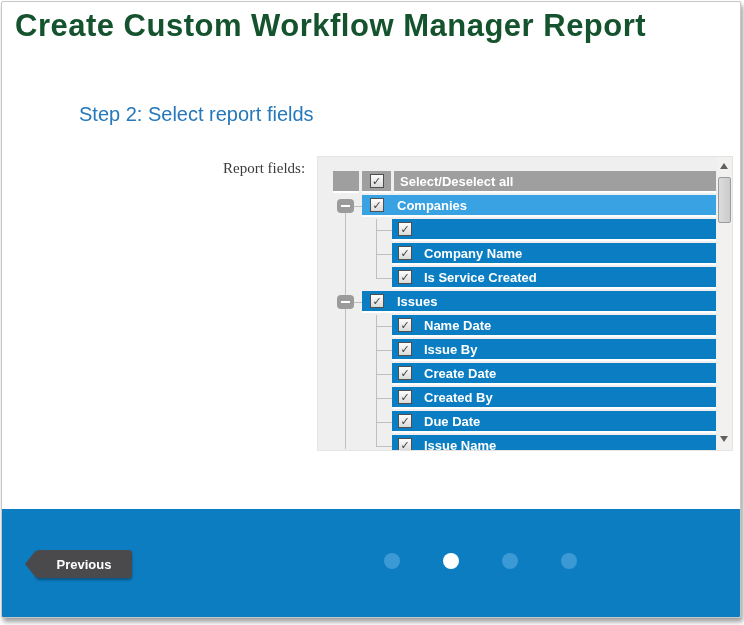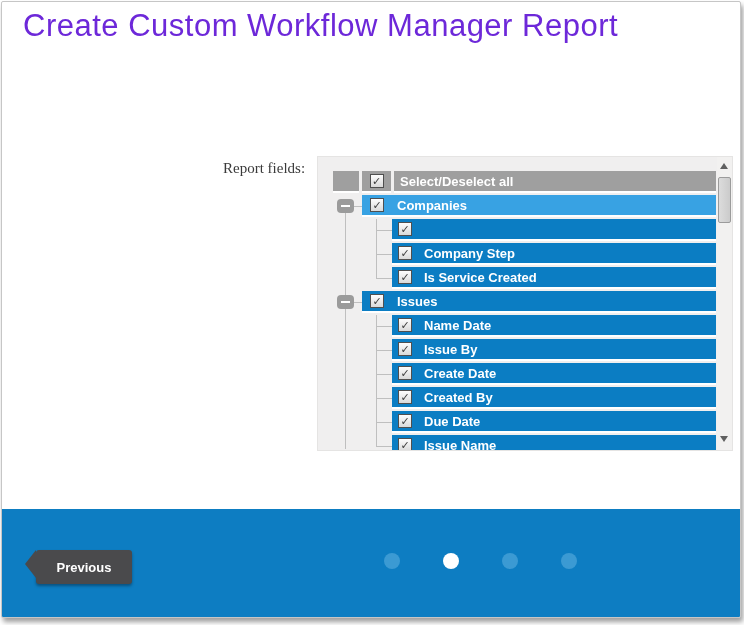--- a/index.html
+++ b/index.html
@@ -4,21 +4,21 @@
 <style>
   * { margin:0; padding:0; box-sizing:border-box; }
   html,body { width:744px; height:625px; background:#ffffff; overflow:hidden;
               font-family:"Liberation Sans","DejaVu Sans",sans-serif; }
 
   .window { position:absolute; left:1px; top:1px; width:740px; height:617px;
             background:#ffffff; border:1px solid #c6c6c6; border-radius:2px;
             box-shadow:2px 4px 5px rgba(0,0,0,0.38); overflow:hidden; }
 
   .page-title { position:absolute; left:13px; top:6px; font-size:31px;
-                font-weight:400; color:#6d28d9; letter-spacing:0.5px; white-space:nowrap;margin-left:8px; }
+                font-weight:700; color:#14532d; letter-spacing:0.5px; white-space:nowrap; }
 
   .step-heading { position:absolute; left:77px; top:101px; font-size:20px;
                   font-weight:300; color:#2478bb; white-space:nowrap; }
 
   .field-label { position:absolute; left:221px; top:158px; font-size:15px;
                  color:#3a3a3a;font-family:Liberation Serif, serif; }
 
   
   .tree-panel { position:absolute; left:315px; top:154px; width:416px; height:295px;
                 background:#f0efef; border:1px solid #e5e4e3; overflow:hidden; }
@@ -64,21 +64,21 @@
              border-left:4.5px solid transparent; border-right:4.5px solid transparent;
              border-top:6px solid #606060; cursor:pointer; }
   .sb-thumb { position:absolute; left:1px; top:20px; width:13px; height:46px;
               background:linear-gradient(to right,#dcdcdc,#cbcbcb);
               border:1px solid #9b9b9b; border-radius:2px; cursor:grab; }
 
   
   .footer { position:absolute; left:0; bottom:0; width:100%; height:108px;
             background:#0d7dc2; }
 
-  .nav-btn { position:absolute; top:41px; height:34px; border:none; cursor:pointer;
+  .nav-btn { position:absolute; top:41px; height:28px; border:none; cursor:pointer;
              font-family:inherit; font-size:13px; font-weight:bold;
              border-radius:3px; box-shadow:0 2px 3px rgba(0,0,0,0.35); }
   .btn-prev { left:34px; width:96px; background:#4a4a4c; color:#ffffff; }
   .btn-prev::before { content:""; position:absolute; left:-11px; top:0;
              border-top:14px solid transparent; border-bottom:14px solid transparent;
              border-right:11px solid #4a4a4c; }
   .btn-next { left:603px; width:102px; background:#f7941d; color:#1b1b1b; }
   .btn-next::after { content:""; position:absolute; right:-11px; top:0;
              border-top:14px solid transparent; border-bottom:14px solid transparent;
              border-left:11px solid #f7941d; }
@@ -88,20 +88,21 @@
   .dot.active { background:#ffffff; }
   .dot.d1 { left:382px; } .dot.d2 { left:441px; }
   .dot.d3 { left:500px; } .dot.d4 { left:559px; }
 </style>
 </head>
 <body>
 
 <div class="window">
 
   <div class="page-title">Create Custom Workflow Manager Report</div>
+  <div class="step-heading">Step 2: Select report fields</div>
   <div class="field-label">Report fields:</div>
 
   <div class="tree-panel">
 
     <div class="connector v" style="left:27px; top:56px; height:236px;"></div>
     <div class="connector h" style="left:36px; top:49px; width:8px;"></div>
     <div class="connector h" style="left:36px; top:145px; width:8px;"></div>
     <div class="connector v" style="left:58px; top:62px; height:59px;"></div>
     <div class="connector h" style="left:58px; top:73px; width:16px;"></div>
     <div class="connector h" style="left:58px; top:97px; width:16px;"></div>
@@ -139,21 +140,21 @@
     </div>
     <div class="row child" style="top:62px;">
       <span class="cb">
           <span>✓</span>
         </span>
     </div>
     <div class="row child" style="top:86px;">
       <span class="cb">
           <span>✓</span>
         </span>
-      <span class="lbl">Company Step</span>
+      <span class="lbl">Company Name</span>
     </div>
     <div class="row child" style="top:110px;">
       <span class="cb">
           <span>✓</span>
         </span>
       <span class="lbl">Is Service Created</span>
     </div>
     <div class="row parent" style="top:134px;">
       <span class="cb">
           <span>✓</span>

